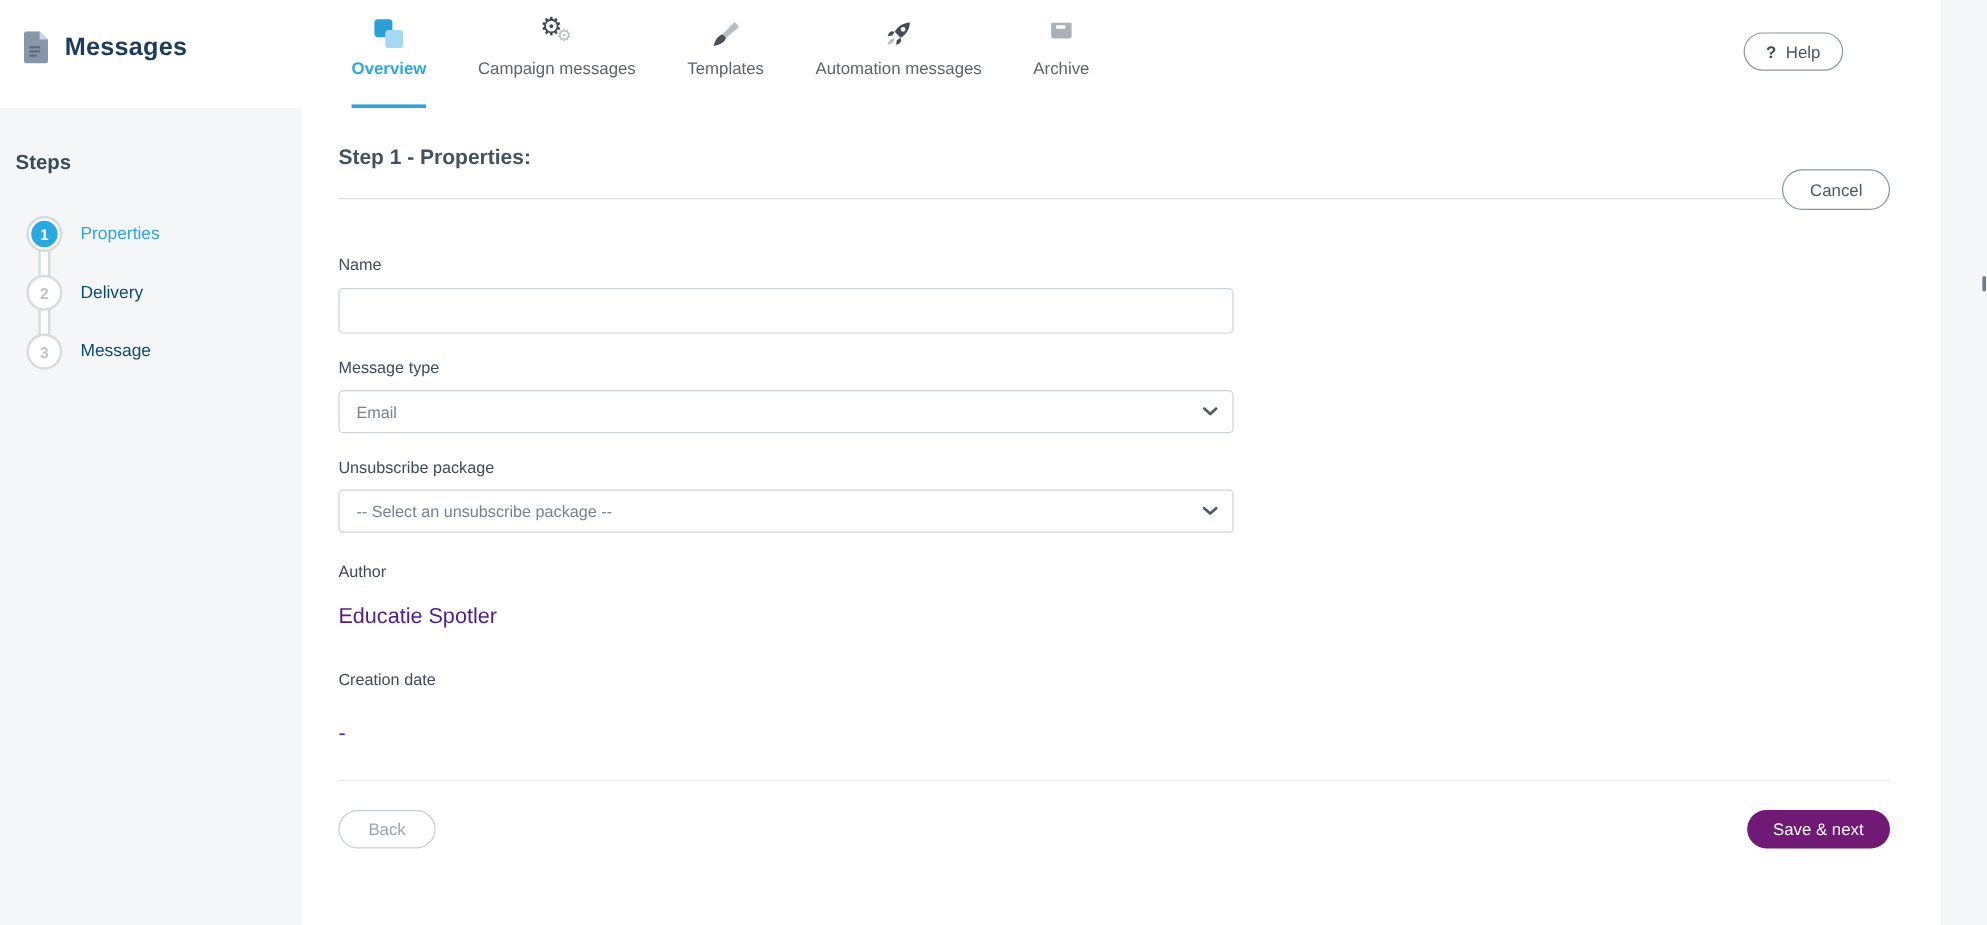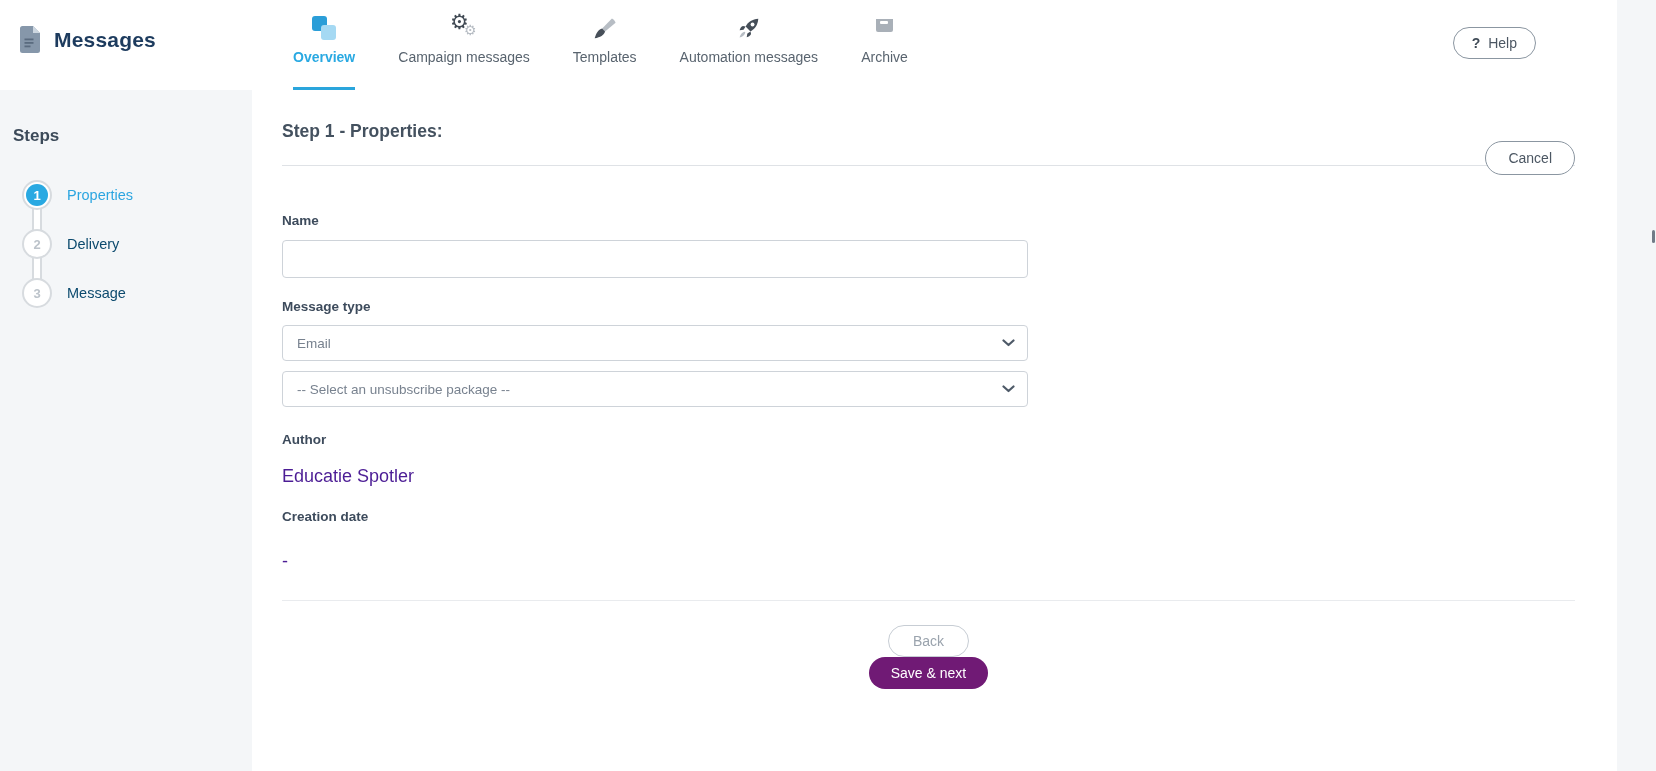--- a/index.html
+++ b/index.html
@@ -59,35 +59,35 @@
   .card { position:absolute; left:252px; top:90px; width:1365px; height:681px; background:#ffffff;
           padding:0 42px 0 30px; }
   .card-head { position:relative; }
   .card-head h2 { margin-top:29px; font-size:17.5px; font-weight:700; color:#44515f; line-height:24px; }
   .cancel-btn { position:absolute; right:0; top:22px; height:34px; padding:0 22px; background:#fff;
                 border:1px solid #8b96a1; border-radius:17px; font-size:14px; color:#4c5763; cursor:pointer;
                 font-family:inherit; }
   .hr1 { margin-top:22px; height:1px; background:#dfe2e6; border:none; }
   .hr2 { margin-top:31px; height:1px; background:#e9ebee; border:none; }
 
-  .flabel { display:block; margin-top:20px; font-size:13.5px; font-weight:700; color:#3d4b5c; line-height:17px; }
+  .flabel { display:block; margin-top:20px; font-size:13.5px; font-weight:400; color:#3d4b5c; line-height:17px; }
   .flabel.first { margin-top:46px; }
   .text-input { display:block; margin-top:11px; width:746px; height:38px; border:1px solid #ced3d9; border-radius:4px;
                 padding:0 12px; font-size:14px; color:#55606c; background:#fff; outline:none; font-family:inherit; }
   .select-wrap { position:relative; margin-top:10px; width:746px; height:36px; }
   .select-wrap select { width:100%; height:100%; appearance:none; -webkit-appearance:none; -moz-appearance:none;
                 border:1px solid #ced3d9; border-radius:4px; background:#fff; padding:0 46px 0 14px;
                 font-size:13.5px; color:#78828f; outline:none; font-family:inherit; }
   .select-wrap .chev { position:absolute; right:13px; top:14px; pointer-events:none; }
   .fvalue { display:block; margin-top:20px; font-size:18px; color:#4c1d95; line-height:16px; }
   .fvalue.dash { margin-top:28px; }
   .lbl-author { margin-top:24px; }
-  .lbl-date { margin-top:24px; }
-
-  .btn-row { margin-top:24px; display:flex; justify-content:space-between; align-items:center;flex-direction:column; }
+  .lbl-date { margin-top:37px; }
+
+  .btn-row { margin-top:24px; display:flex; justify-content:space-between; align-items:center; }
   .back-btn { height:32px; padding:0 24px; background:#fff; border:1px solid #c7cdd4; border-radius:17px;
               font-size:14px; color:#9aa3ad; cursor:pointer; font-family:inherit; }
   .save-btn { height:32px; padding:0 22px; background:#701a75; border:none; border-radius:17px;
               font-size:14px; color:#ffffff; cursor:pointer; font-family:inherit; }
 
   .scroll-thumb { position:absolute; right:1px; top:230px; width:3px; height:13px; background:#717b87; border-radius:2px; }
 </style>
 </head>
 <body>
 
@@ -213,20 +213,21 @@
     <label class="flabel">Message type</label>
     <div class="select-wrap">
       <select>
         <option>Email</option>
       </select>
       <svg class="chev" width="13" height="8" viewBox="0 0 13 8">
         <polyline points="1.5,1.5 6.5,6 11.5,1.5" fill="none" stroke="#4e5a68" stroke-width="2.2" stroke-linecap="round" stroke-linejoin="round"></polyline>
       </svg>
     </div>
 
+    <label class="flabel">Unsubscribe package</label>
     <div class="select-wrap">
       <select>
         <option>-- Select an unsubscribe package --</option>
       </select>
       <svg class="chev" width="13" height="8" viewBox="0 0 13 8">
         <polyline points="1.5,1.5 6.5,6 11.5,1.5" fill="none" stroke="#4e5a68" stroke-width="2.2" stroke-linecap="round" stroke-linejoin="round"></polyline>
       </svg>
     </div>
 
     <label class="flabel lbl-author">Author</label>

